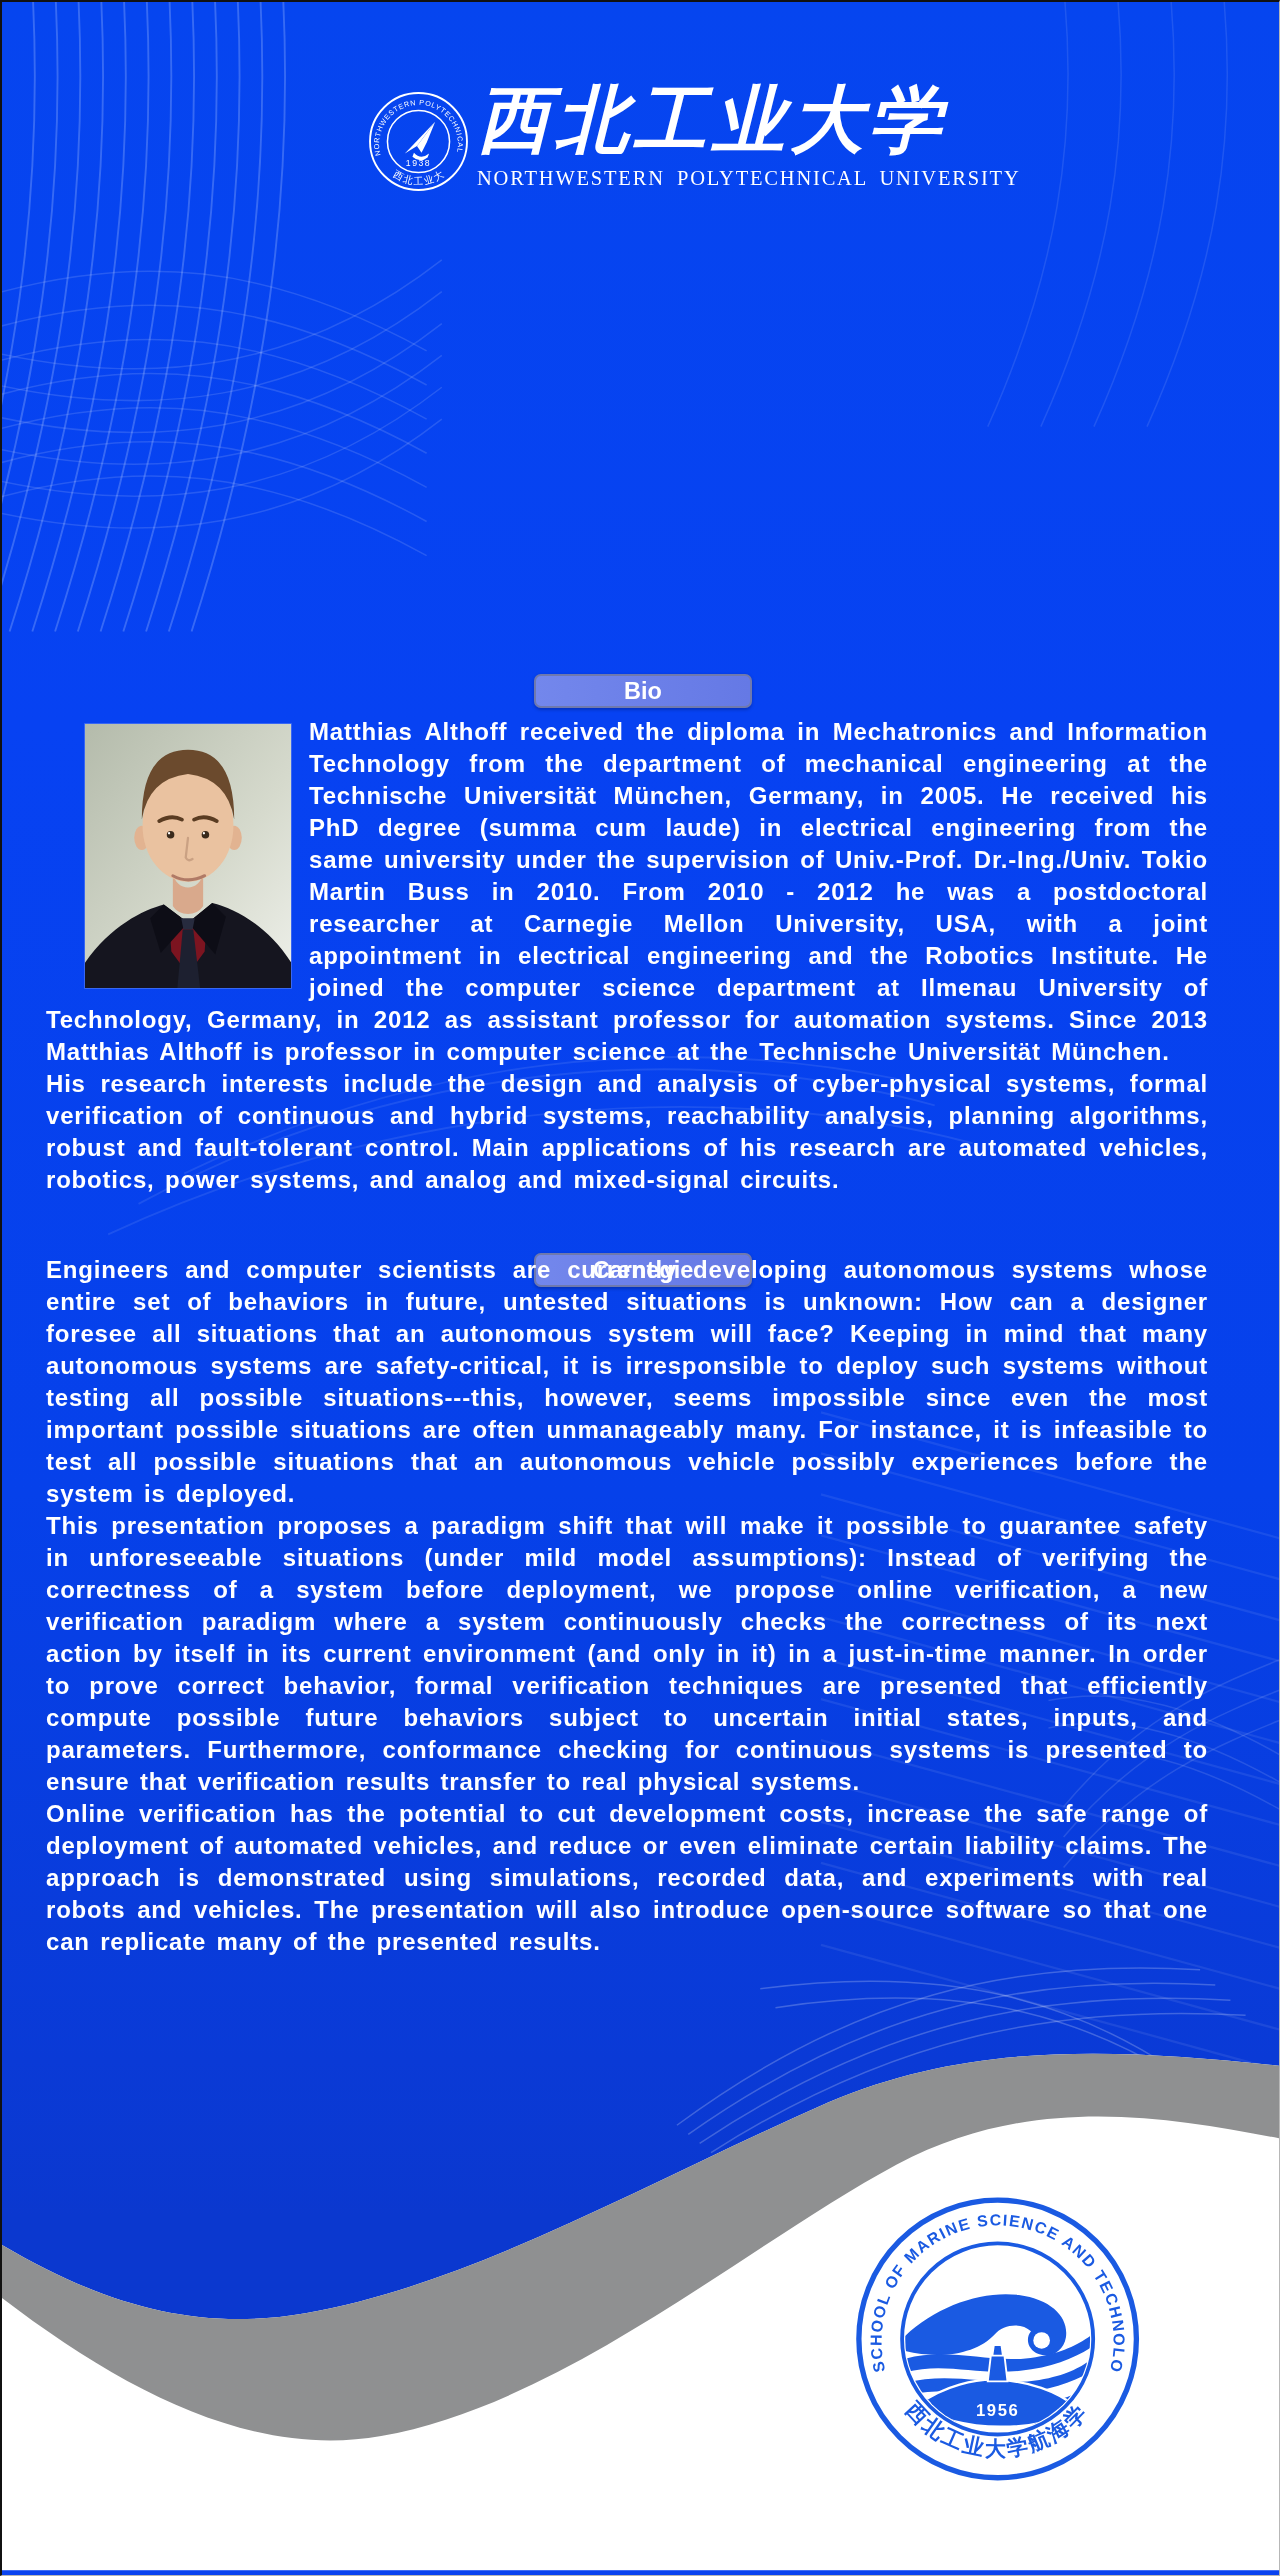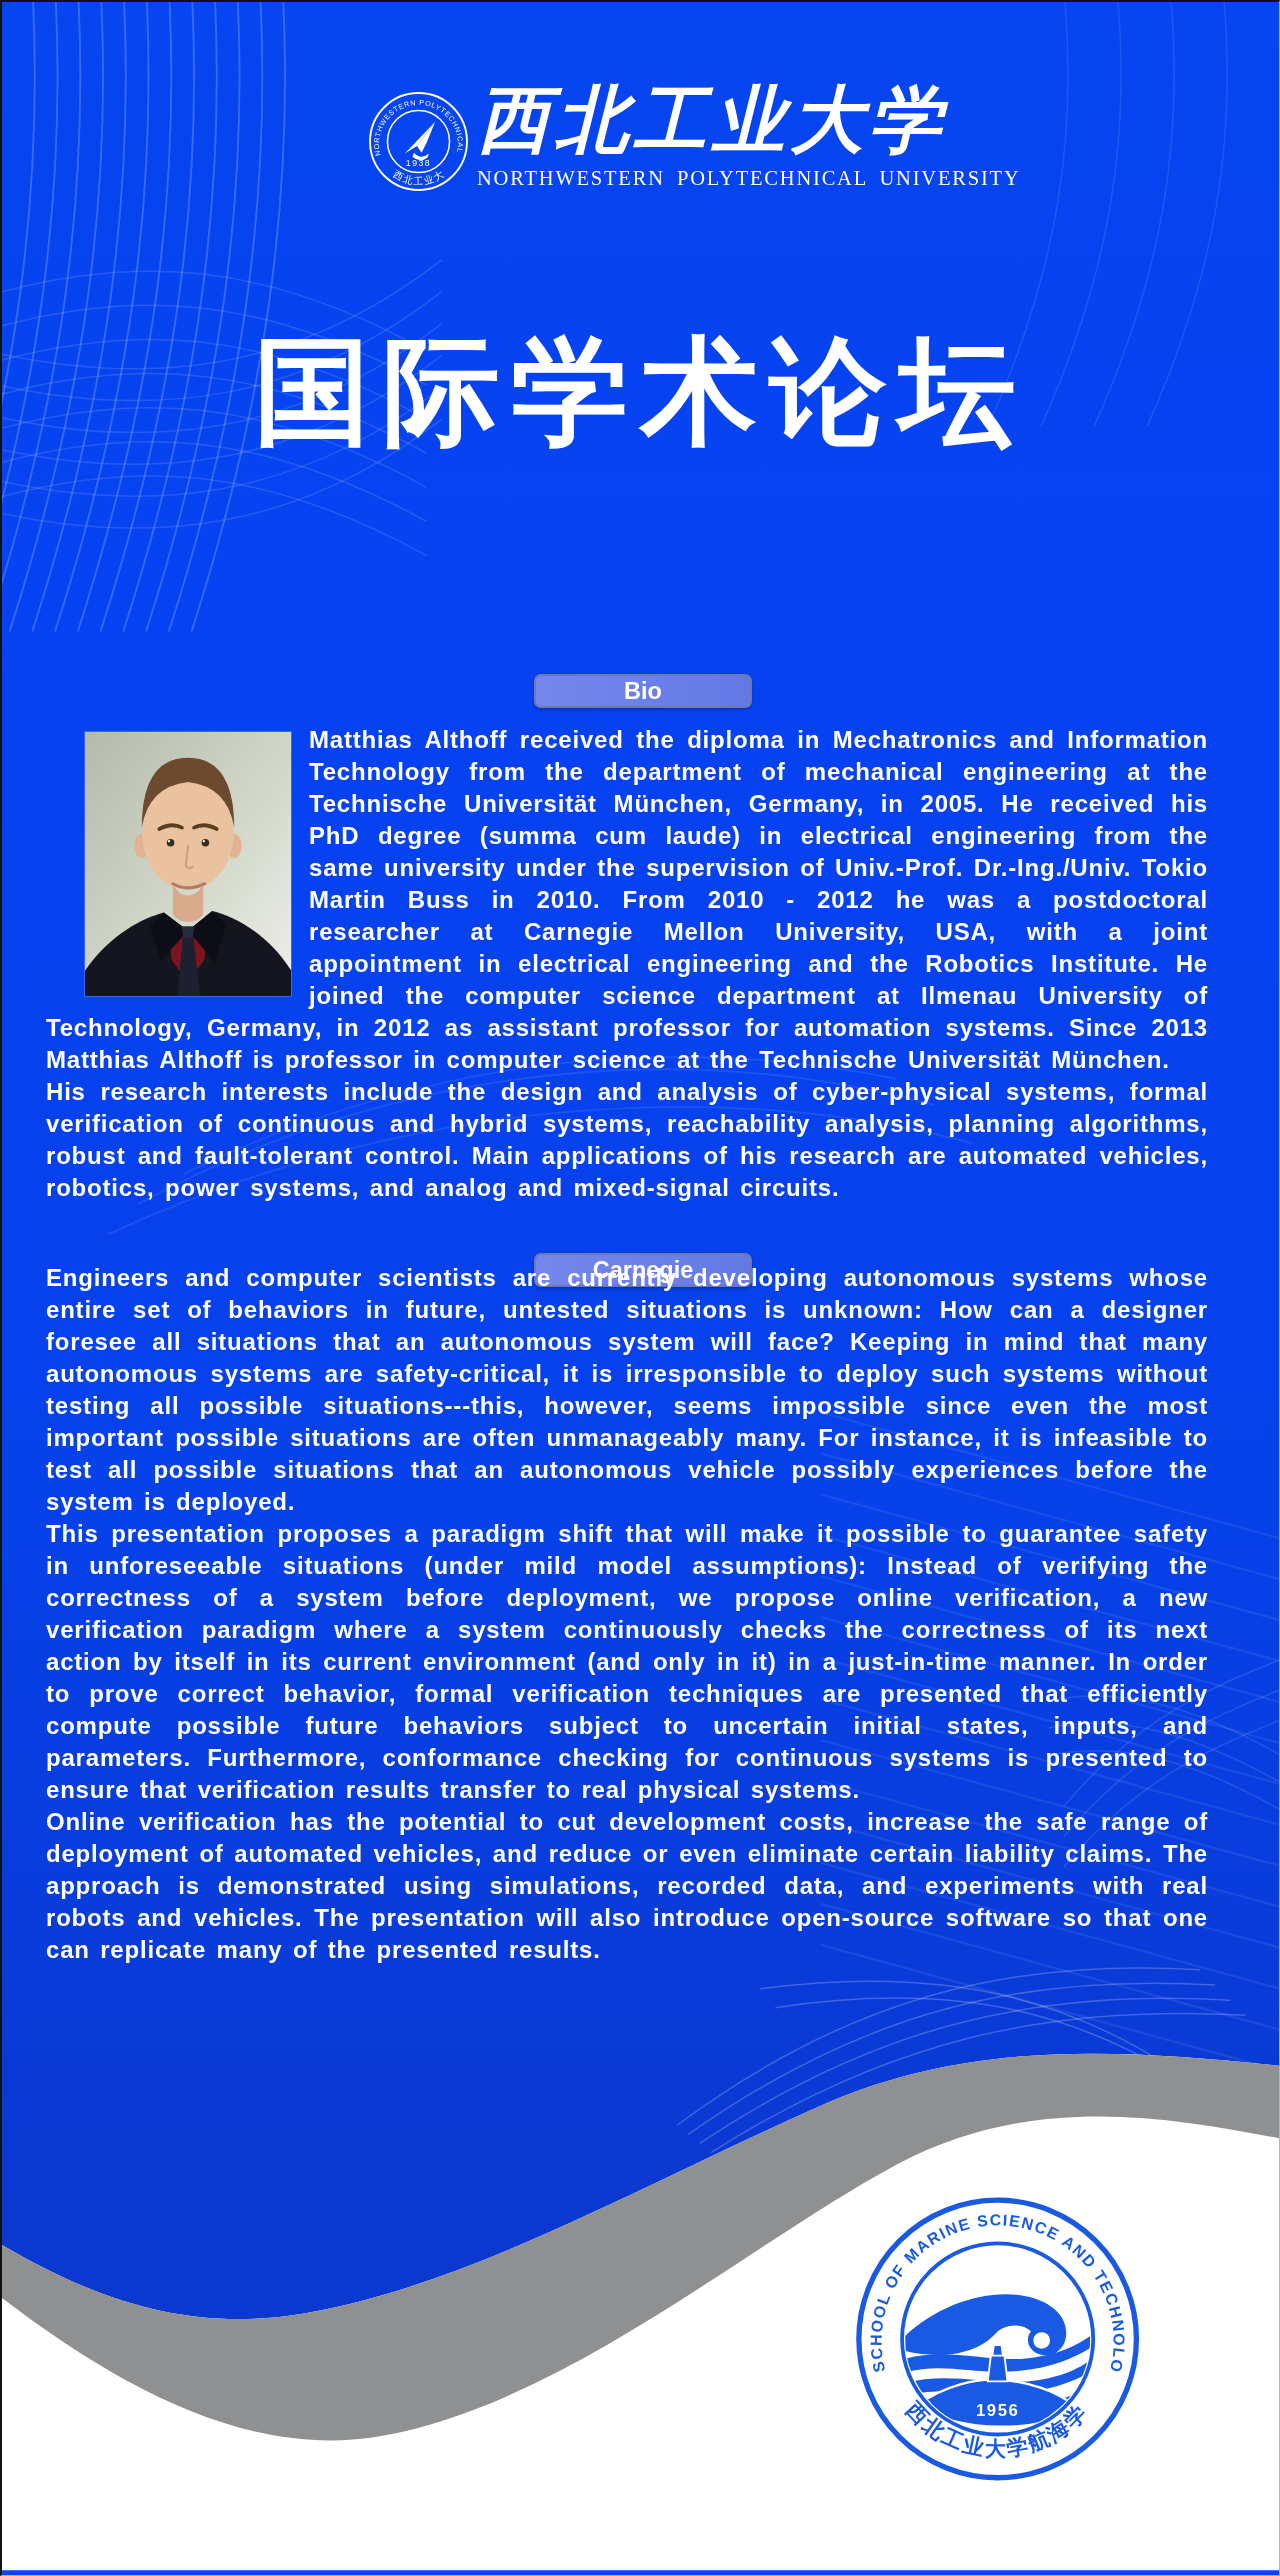--- a/index.html
+++ b/index.html
@@ -49,21 +49,20 @@
     font-weight:bold;font-size:23.5px;
     box-shadow:0 1.5px 3px rgba(0,0,40,0.25);
   }
   .badge-bio{top:672px;}
   .badge-abstract{top:1251px;}
   .text-block{
     position:absolute;left:44px;width:1162px;
     font-weight:bold;font-size:24px;line-height:32px;
     letter-spacing:0.8px;word-spacing:3px;
     text-align:justify;
-    margin-top:8px;
   }
   .text-block p{margin:0;}
   .bio-block{top:714px;}
   .abstract-block{top:1252px;}
   .photo{
     float:left;width:206px;height:264px;
     margin:8.3px 18px 7.6px 39px;
     box-shadow:0 0 0 0.8px rgba(255,255,255,0.25);
   }
   .waves{position:absolute;left:0;top:1969px;}
@@ -167,21 +166,20 @@
     <text font-size="13" fill="#ffffff" letter-spacing="2">
       <textPath href="#sealArcBottom" startOffset="8">西北工业大学</textPath>
     </text>
   </svg>
 
   <div class="wordmark">
     <div class="wordmark-cn">西北工业大学</div>
     <div class="wordmark-en">NORTHWESTERN  POLYTECHNICAL  UNIVERSITY</div>
   </div>
 
-  <div class="forum-line2">国际学术论坛</div>
 
 
   <div class="badge badge-bio">Bio</div>
 
   <div class="text-block bio-block">
     <svg class="photo" viewBox="0 0 272 348" preserveAspectRatio="none">
       <defs>
         <linearGradient id="pbg" x1="0" y1="0" x2="1" y2="1">
           <stop offset="0" stop-color="#b4bbab"></stop>
           <stop offset="0.6" stop-color="#d6dacd"></stop>

